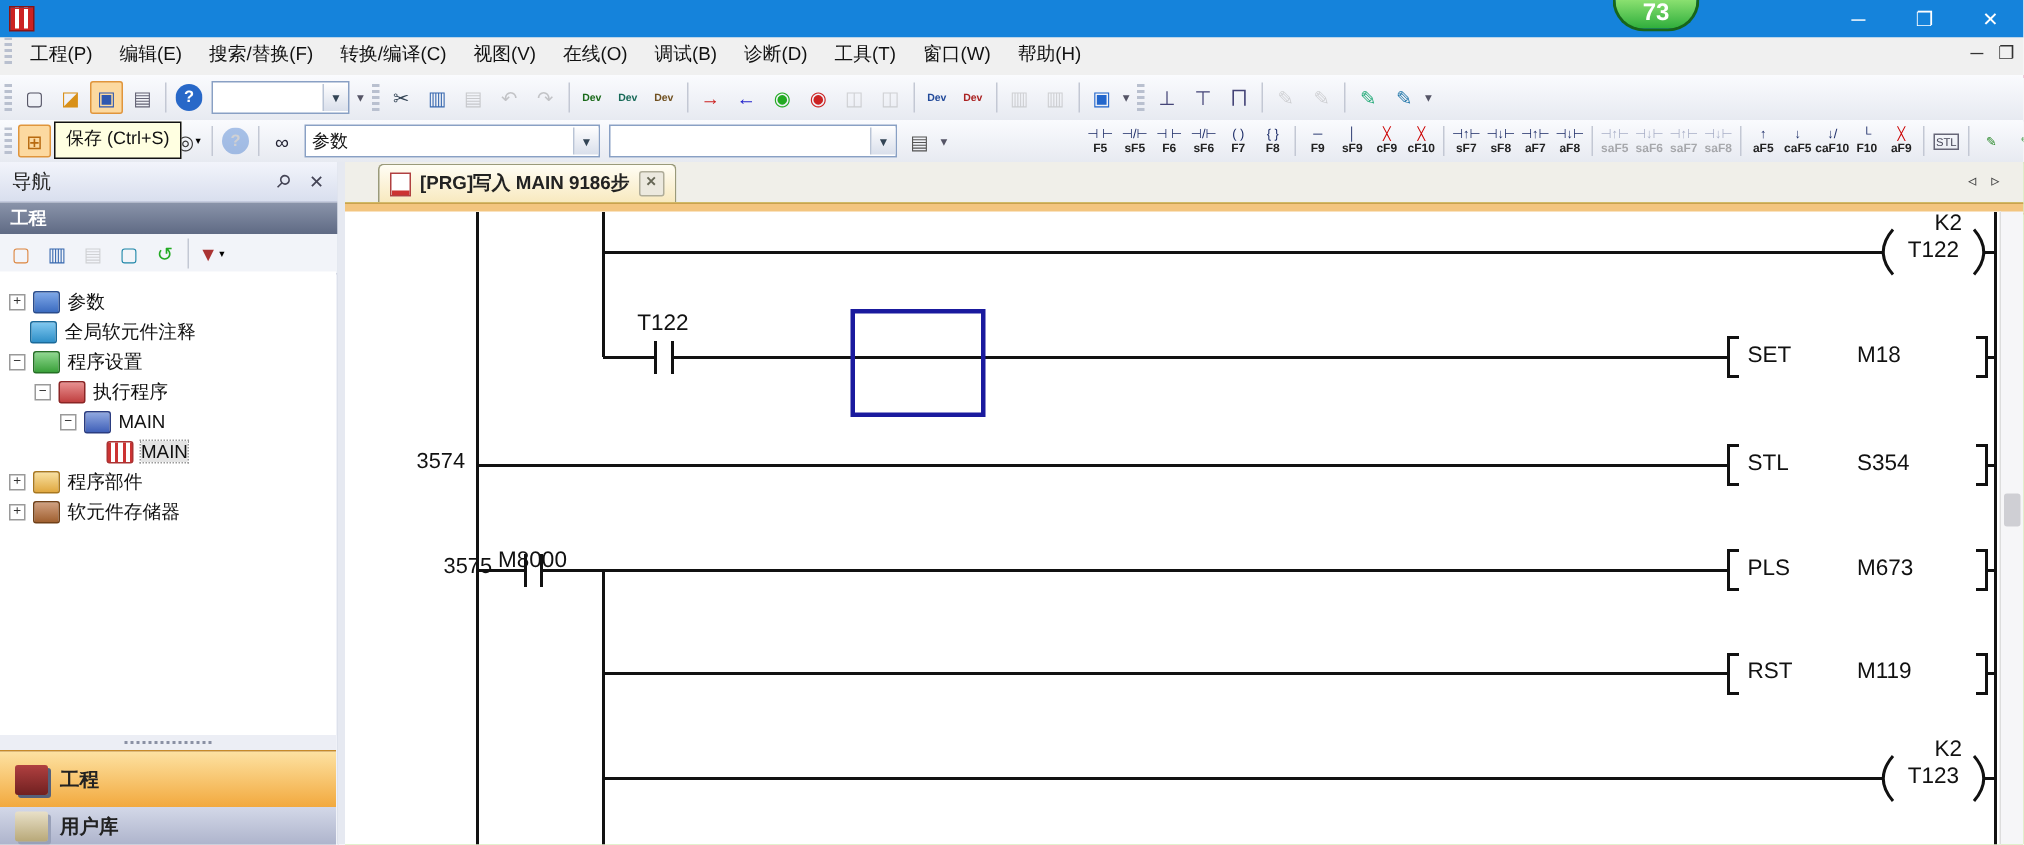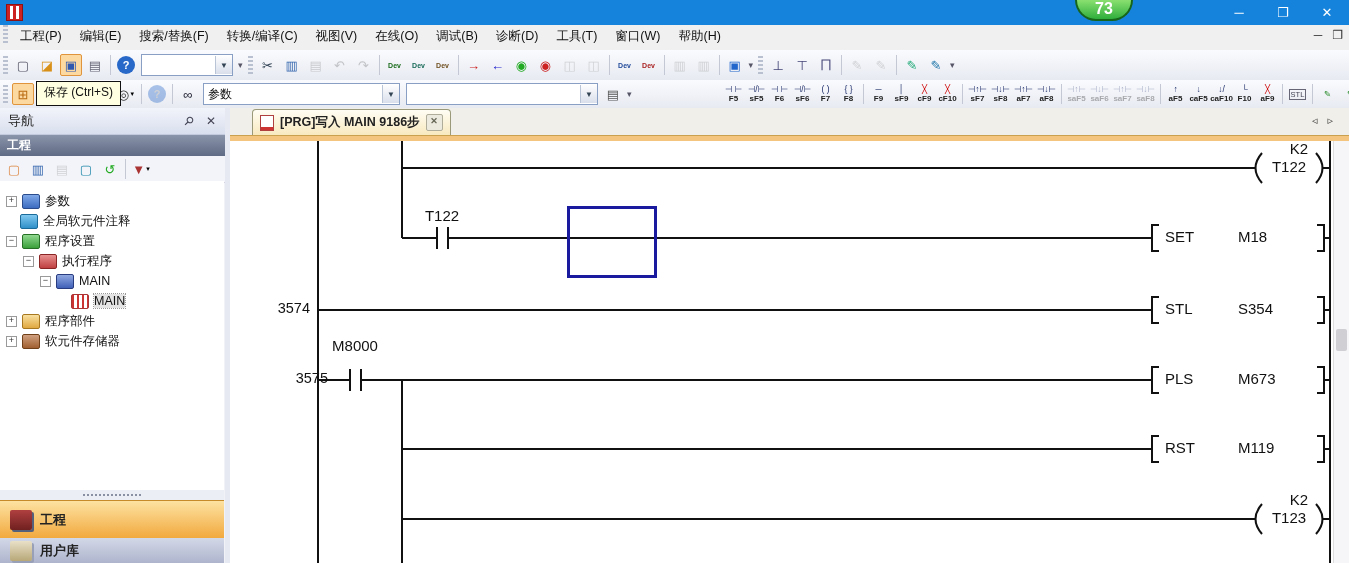--- a/index.html
+++ b/index.html
@@ -570,21 +570,21 @@
         <line x1="1092" y1="378" x2="1100" y2="378" stroke="#111" stroke-width="2" shape-rendering="crispEdges"></line>
       </svg>
       <div class="lbl" style="left: 1028px; top: 17px; width: 62px; text-align: center;">T122</div>
       <div class="lbl" style="left: 1018px; top: -1px; width: 60px; text-align: right;">K2</div>
       <div class="lbl" style="left: 172px; top: 66px; width: 80px; text-align: center;">T122</div>
       <div class="lbl" style="left: 935px; top: 87px;">SET</div>
       <div class="lbl" style="left: 1008px; top: 87px;">M18</div>
       <div class="lbl" style="left: 935px; top: 159px;">STL</div>
       <div class="lbl" style="left: 1008px; top: 159px;">S354</div>
       <div class="step" style="left: 4px; top: 159px; width: 76px; text-align: right;">3574</div>
-      <div class="lbl" style="left: 85px; top: 196px; width: 80px; text-align: center;">M8000</div>
+      <div class="lbl" style="left: 85px; top: 224px; width: 80px; text-align: center;">M8000</div>
       <div class="lbl" style="left: 935px; top: 229px;">PLS</div>
       <div class="lbl" style="left: 1008px; top: 229px;">M673</div>
       <div class="step" style="left: 22px; top: 229px; width: 76px; text-align: right;">3575</div>
       <div class="lbl" style="left: 935px; top: 298px;">RST</div>
       <div class="lbl" style="left: 1008px; top: 298px;">M119</div>
       <div class="lbl" style="left: 1028px; top: 368px; width: 62px; text-align: center;">T123</div>
       <div class="lbl" style="left: 1018px; top: 350px; width: 60px; text-align: right;">K2</div>
       <div id="cursor-box" style="left: 337px; top: 65px; width: 84px; height: 66px; border-color: rgb(26, 26, 158);"></div>
     </div>
   <div id="vscroll">

